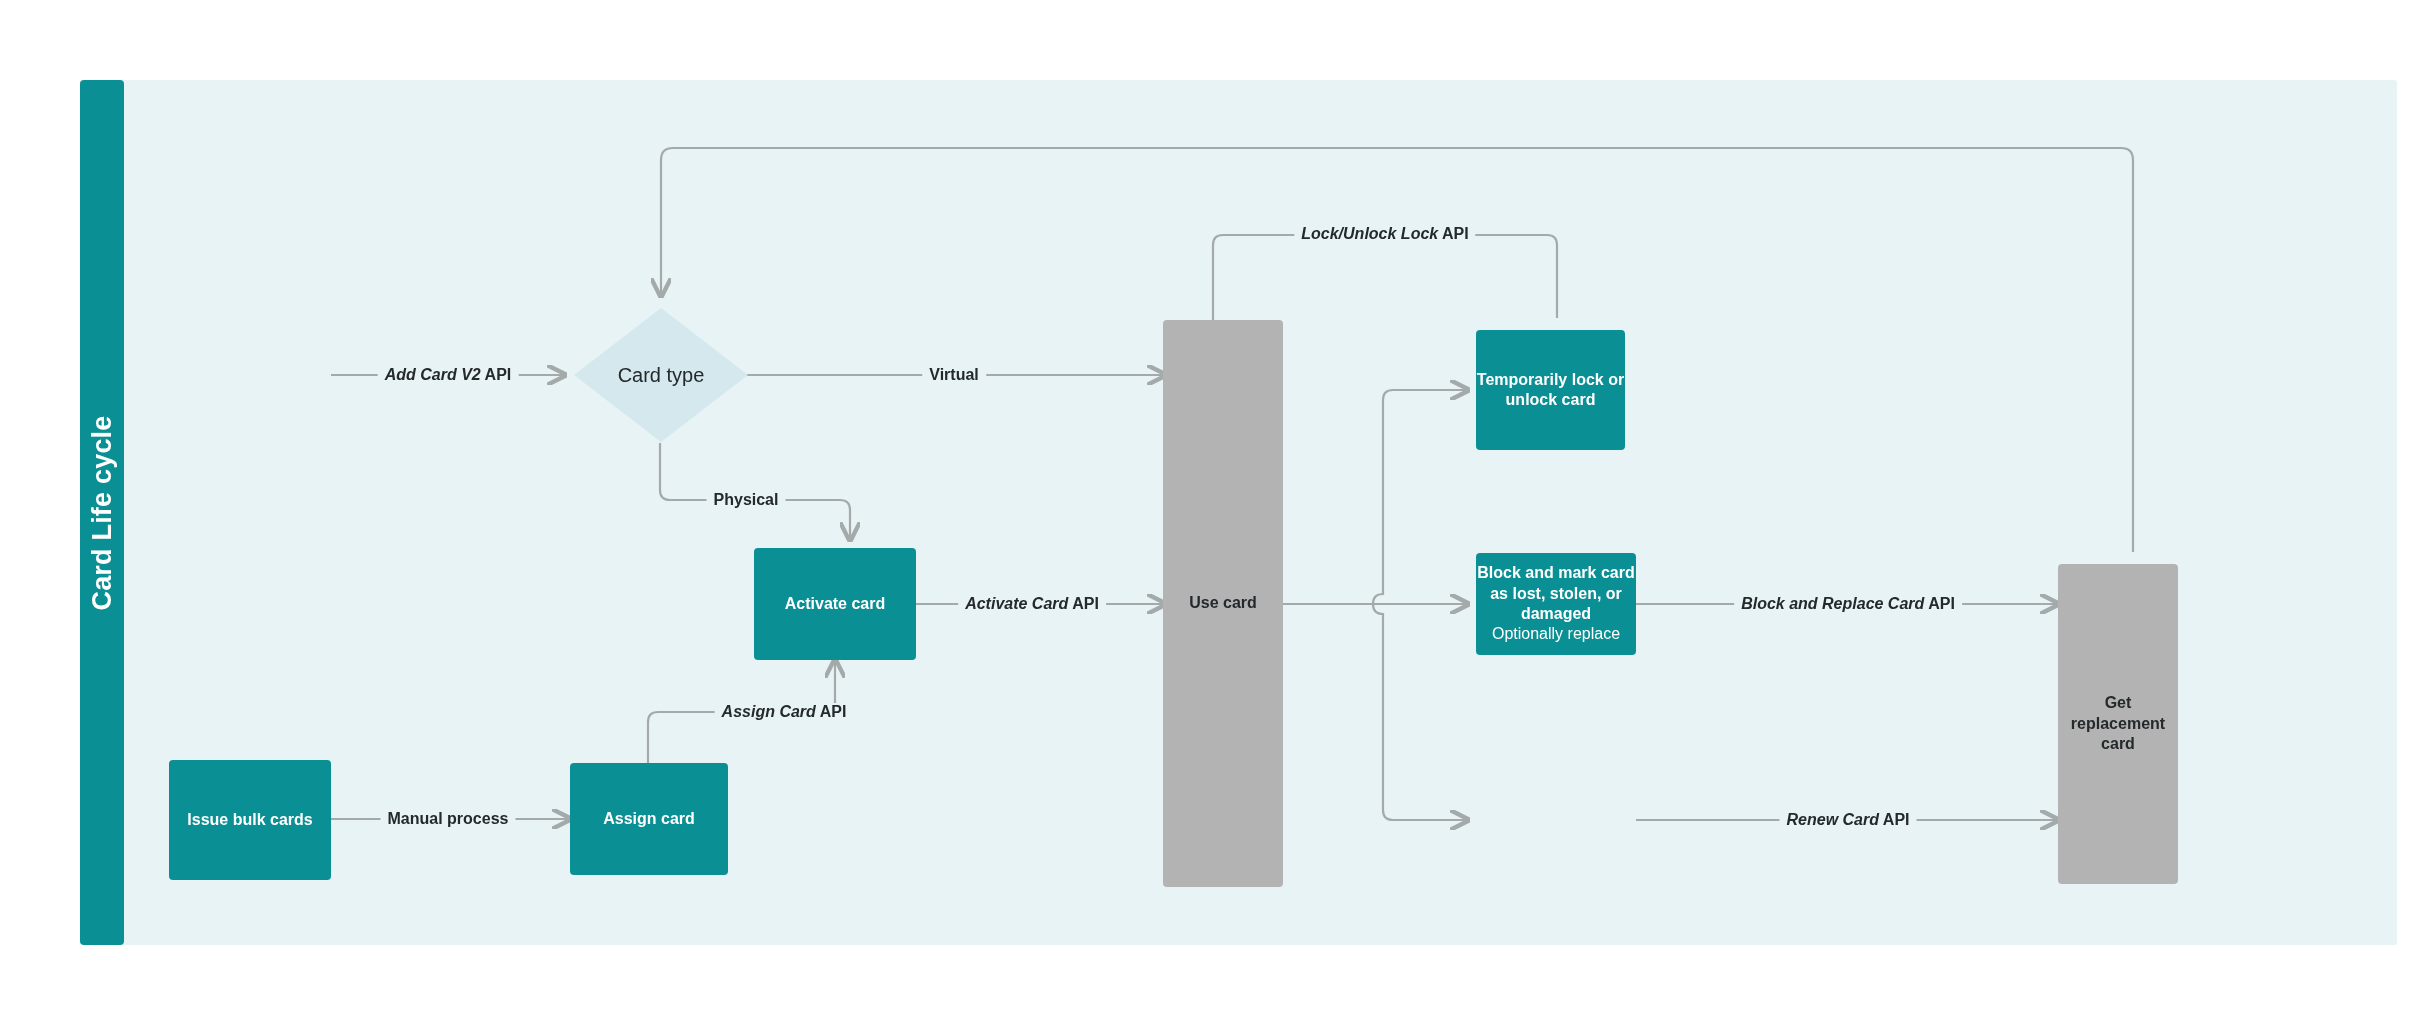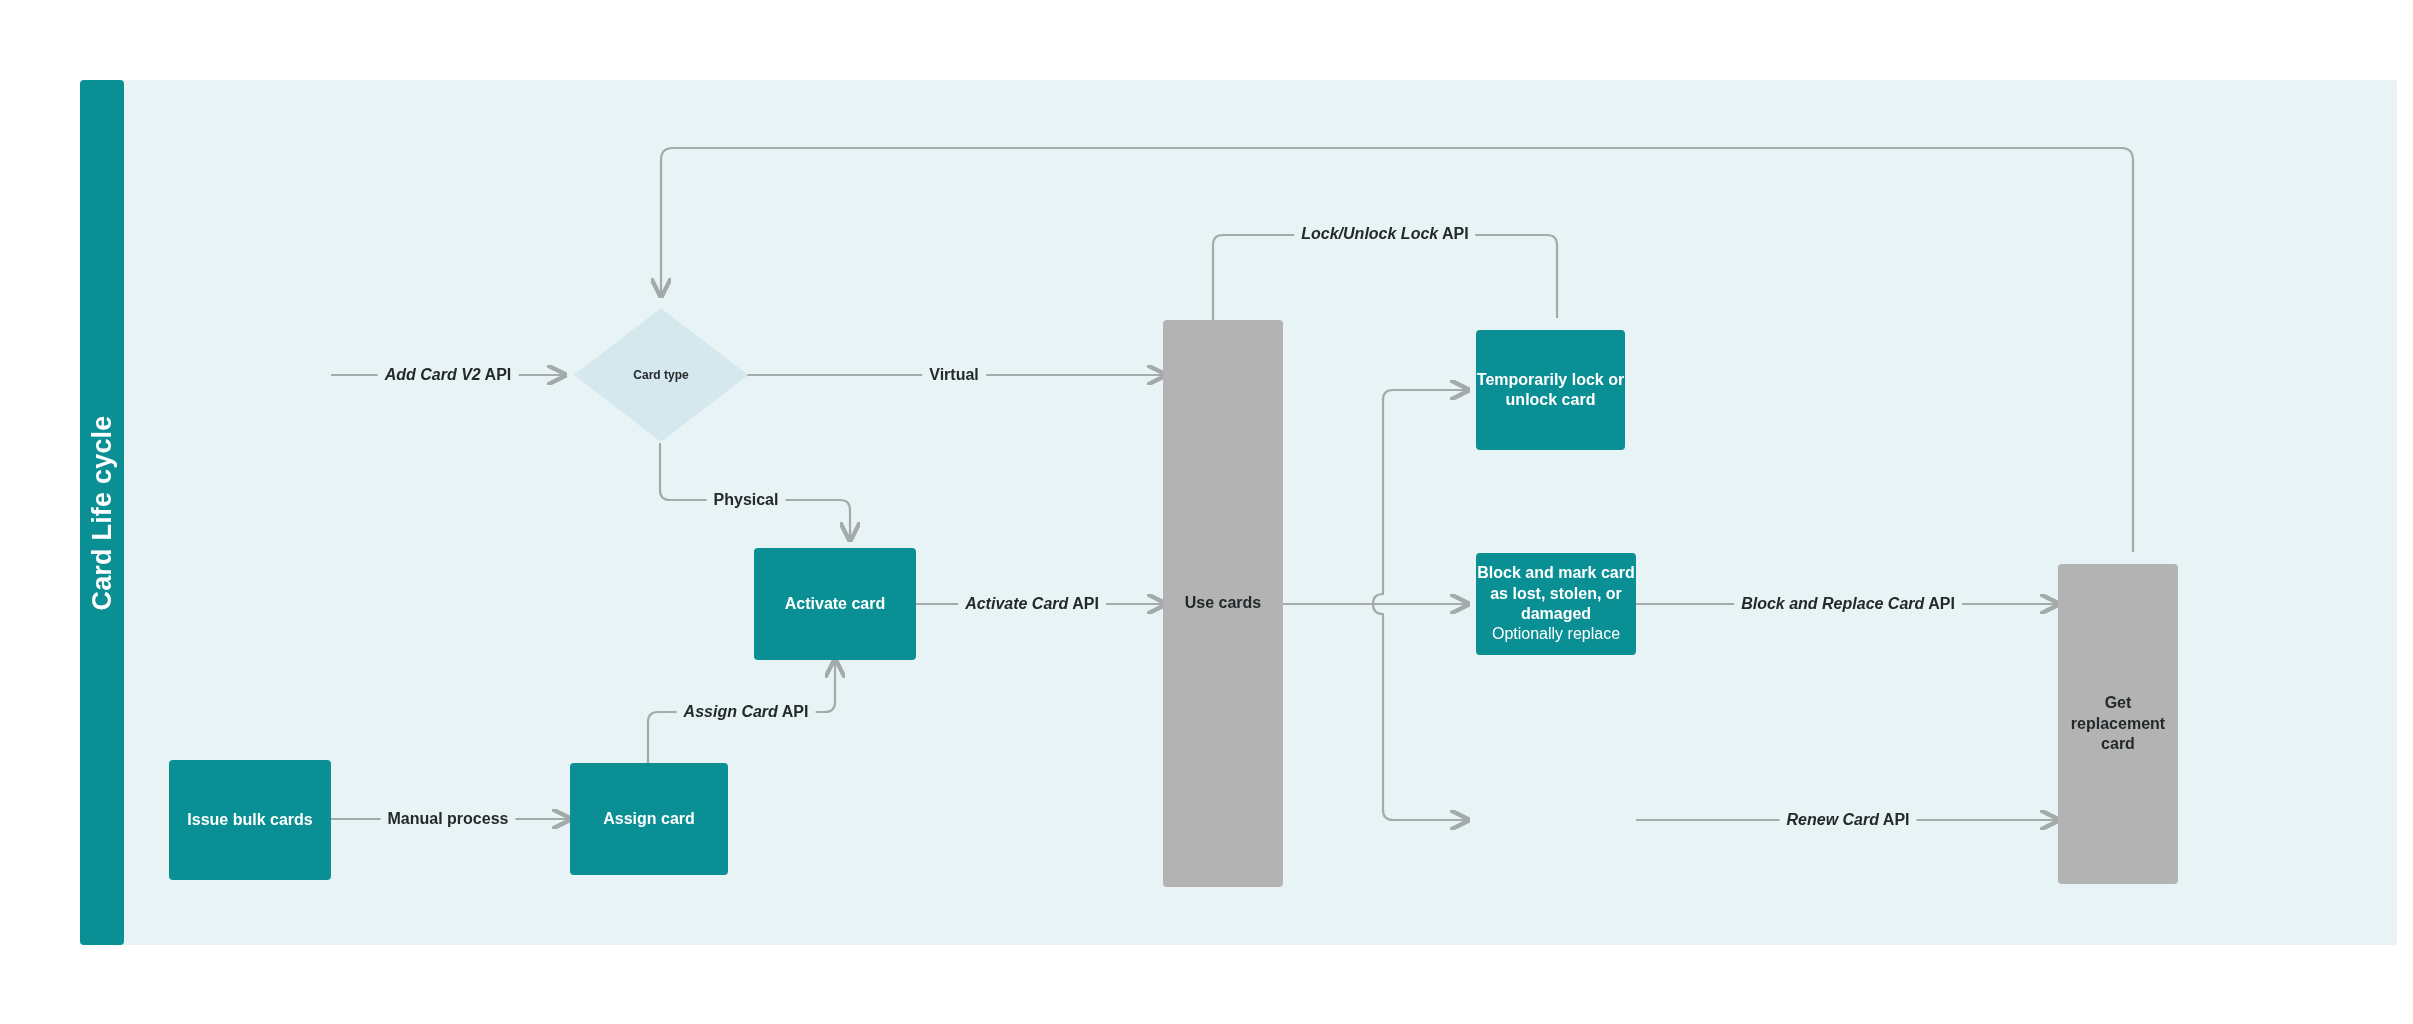--- a/index.html
+++ b/index.html
@@ -100,22 +100,22 @@
     clip-path: polygon(50% 0%, 100% 50%, 50% 100%, 0% 50%);
   }
   .diamond .txt {
     position: absolute;
     left: 0; top: 0;
     width: 100%; height: 100%;
     display: flex;
     align-items: center;
     justify-content: center;
     color: #24292b;
-    font-size: 12px;
-    font-weight: bold;
+    font-size: 20px;
+    font-weight: normal;
     text-align: right;
   }
 
   
   .elabel {
     position: absolute;
     transform: translate(-50%, -50%);
     white-space: nowrap;
     color: #24292b;
     font-size: 16px;
@@ -191,21 +191,21 @@
 
   <div class="node teal" style="left:754px; top:548px; width:162px; height:112px;">
     <span>Activate card</span>
   </div>
 
   <div class="node teal" style="left:570px; top:763px; width:158px; height:112px;">
     <span>Assign card</span>
   </div>
 
   <div class="node gray" style="left:1163px; top:320px; width:120px; height:567px;">
-    <span>Use cards</span>
+    <span>Use card</span>
   </div>
 
   <div class="node teal" style="left:1476px; top:330px; width:149px; height:120px;">
     <span>Temporarily lock or unlock card</span>
   </div>
 
   <div class="node teal" style="left:1476px; top:553px; width:160px; height:102px;">
     <div>
       <span>Block and mark card as lost, stolen, or damaged</span>
       <span class="sub">Optionally replace</span>
@@ -232,21 +232,21 @@
 
   <div class="elabel" style="left:1032px; top:604px;">
     <i>Activate Card</i>
     <span class="plain">API</span>
   </div>
 
   <div class="elabel" style="left:448px; top:819px;">
     <span class="plain">Manual process</span>
   </div>
 
-  <div class="elabel" style="left:746px; top:712px;">
+  <div class="elabel" style="left:784px; top:712px;">
     <i>Assign Card</i>
     <span class="plain">API</span>
   </div>
 
   <div class="elabel" style="left:1385px; top:234px;">
     <i>Lock/Unlock Lock</i>
     <span class="plain">API</span>
   </div>
 
   <div class="elabel" style="left:1848px; top:604px;">

